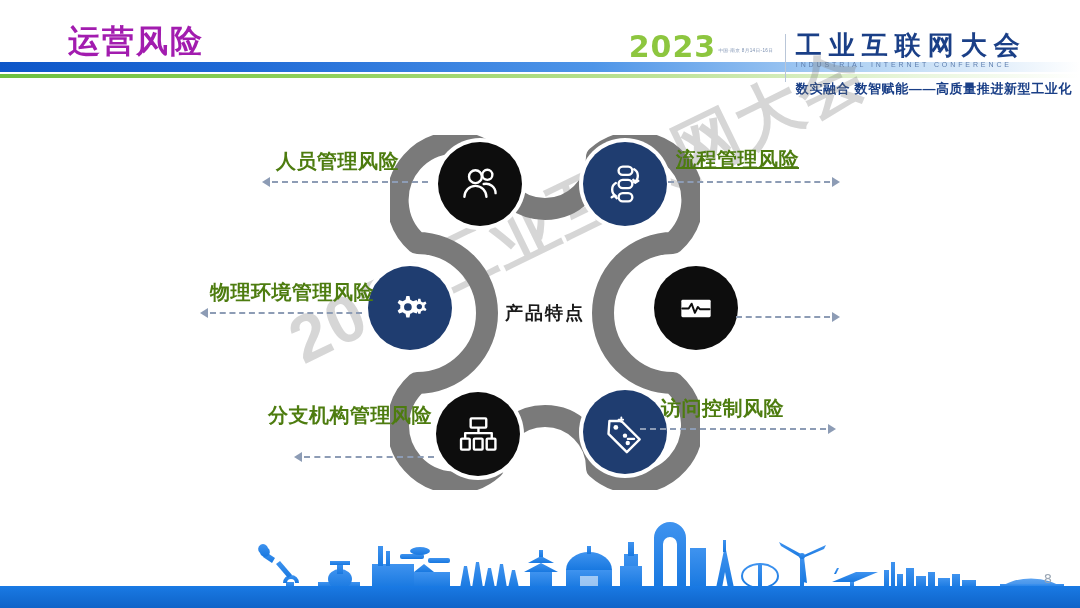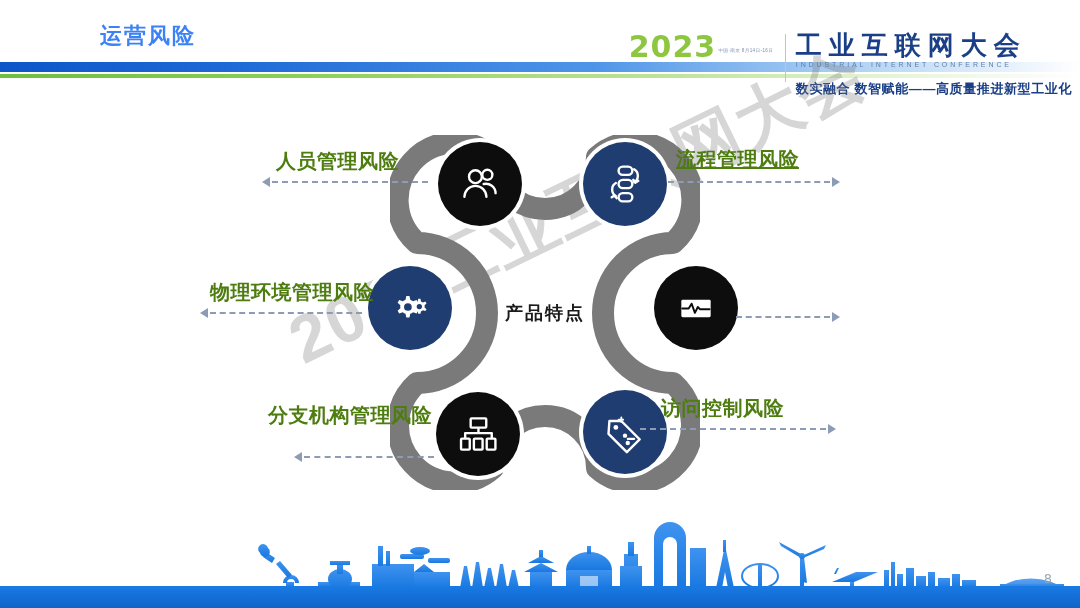--- a/index.html
+++ b/index.html
@@ -17,27 +17,26 @@
     height: 608px;
     background: #ffffff;
     overflow: hidden;
   }
 
   
   .slide-title {
     position: absolute;
     left: 68px;
     top: 24px;
-    font-size: 22px;
-    font-weight: bold;
-    color: #3b82f6;
+    font-size: 32px;
+    font-weight: bold;
+    color: #a21caf;
     letter-spacing: 2px;
     line-height: 1.1;
     white-space: nowrap;
-    margin-left: 32px;
   }
   .header-bar-blue {
     position: absolute;
     left: 0;
     top: 62px;
     width: 1080px;
     height: 10px;
     background: linear-gradient(to right, #0d56c8 0%, #1f6ad6 22%, #4e95e8 55%, #bcd9f5 82%, #ffffff 100%);
   }
   .header-bar-green {

